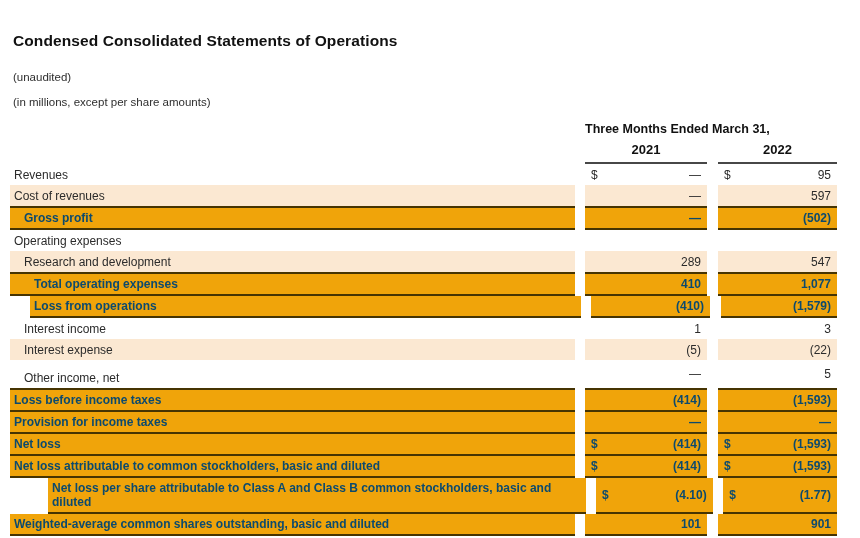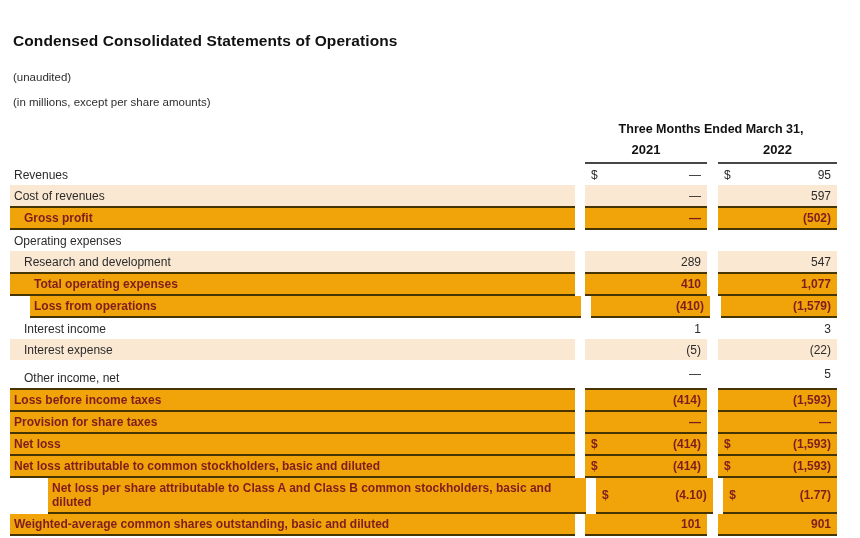--- a/index.html
+++ b/index.html
@@ -24,40 +24,40 @@
   .tbl { margin-top:14px; }
 
   
   .trow { display:flex; align-items:stretch; }
   .c-label { width:565px; }
   .gut-a { width:10px; } .gut-b { width:11px; }
   .c-v1 { width:122px; } .c-v2 { width:119px; }
 
   .period-row { margin-bottom:3px; }
   .period-span {
-    width:252px; text-align:center;
+    width:252px; 
     font-size:12.5px; font-weight:bold; color:#111;
     padding-bottom:2px;
   }
   .years-row { height:23px; }
   .year-cell {
     text-align:center; font-size:13px; font-weight:bold; color:#111;
     border-bottom:2px solid var(--hdr-rule);
     padding-top:1px;
   }
 
   .row { display:flex; align-items:stretch; min-height:21px; font-size:12px;justify-content:flex-end; }
   .row .cell { display:flex; align-items:center; }
   .row .cell.label { padding-top:3px; padding-bottom:3px; padding-right:8px; line-height:14px; }
   .row .cell.val { justify-content:flex-end; padding:0 6px; font-variant-numeric:tabular-nums; }
   .row .cell.val .cur { margin-right:auto; }
   .row .gut { background:transparent; }
 
   .bg-stripe .cell { background:var(--stripe); }
-  .bg-highlight { font-weight:bold; color:#7f1d1d; }
+  .bg-highlight { font-weight:bold; color:#0c4a6e; }
   .bg-highlight .cell {
     background:var(--hl);
     border-top:2px solid var(--rule);
     border-bottom:2px solid var(--rule);
   }
   .bg-highlight.merge-top .cell { border-top:0; }
 </style>
 </head>
 <body style="--hl: #F0A40A; --stripe: #FBE8D2; --rule: #463402; --hdr-rule: #474747;">
 
@@ -256,21 +256,21 @@
     </div>
     <div class="gut gut-b"></div>
     <div class="cell val c-v2">
 
       <span class="num">(1,593)</span>
     </div>
   </div>
 
   <div class="row trow bg-highlight merge-top">
     <div class="cell label c-label" style="padding-left: 4px;">
-      <span class="lbl-text">Provision for share taxes</span>
+      <span class="lbl-text">Provision for income taxes</span>
     </div>
     <div class="gut gut-a"></div>
     <div class="cell val c-v1">
 
       <span class="num">—</span>
     </div>
     <div class="gut gut-b"></div>
     <div class="cell val c-v2">
 
       <span class="num">—</span>

